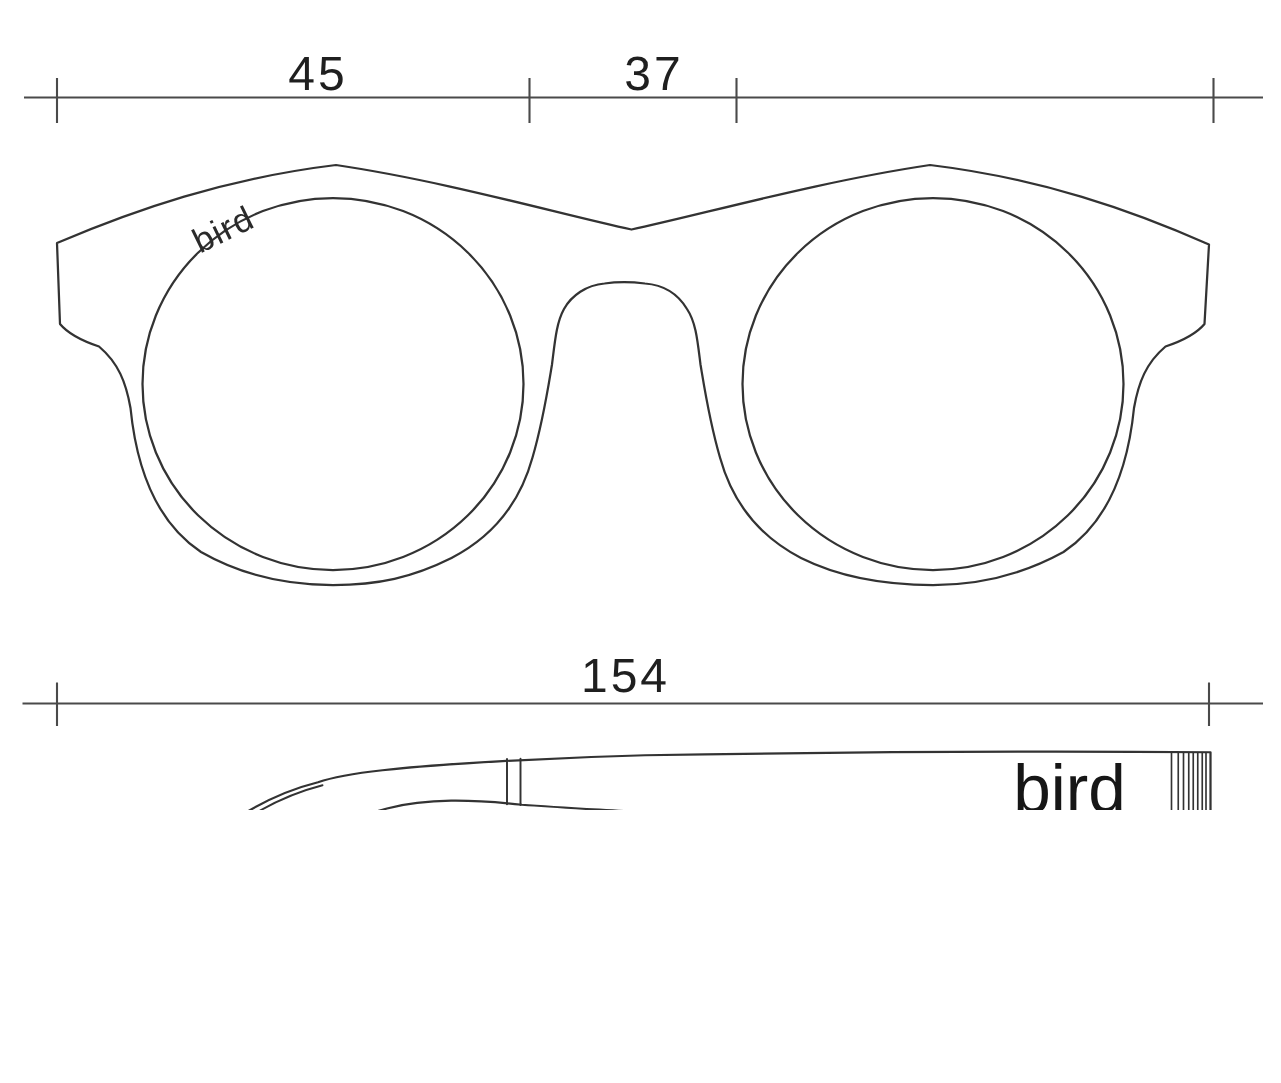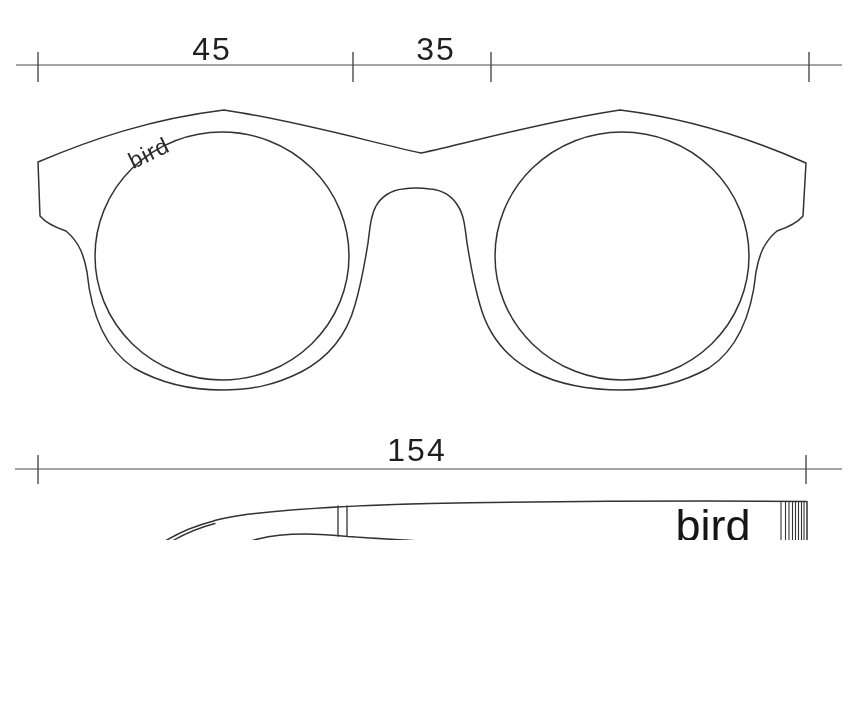--- a/index.html
+++ b/index.html
@@ -135,21 +135,21 @@
         M 792.5 502 L 792.5 556.7
         M 795.5 502 L 795.5 556.7
         M 798.5 502 L 798.5 556.7
         M 801.5 502 L 801.5 556.8
         M 804 502 L 804 556.8"></path>
     </g>
   </svg>
 
   <span class="dim-label" style="left:212px;top:33px;">45</span>
 
-  <span class="dim-label" style="left:436px;top:33px;">35</span>
+  <span class="dim-label" style="left:436px;top:33px;">37</span>
 
   <span class="dim-label" style="left:417px;top:434px;">154</span>
 
   <span class="logo logo-lens">bird</span>
 
   <span class="logo logo-temple">bird</span>
 
 </div>
 
 </body></html>

